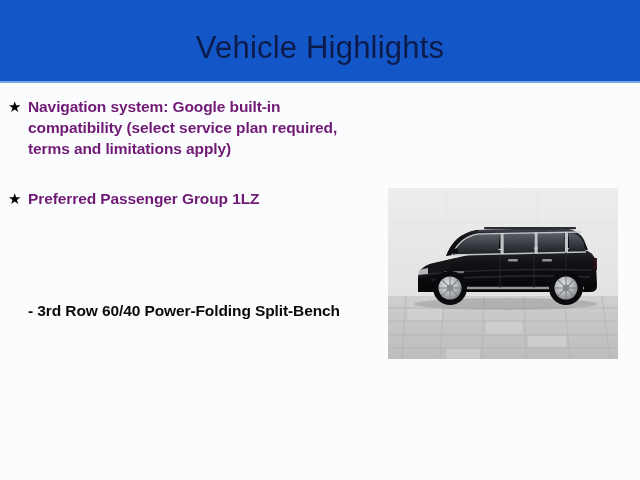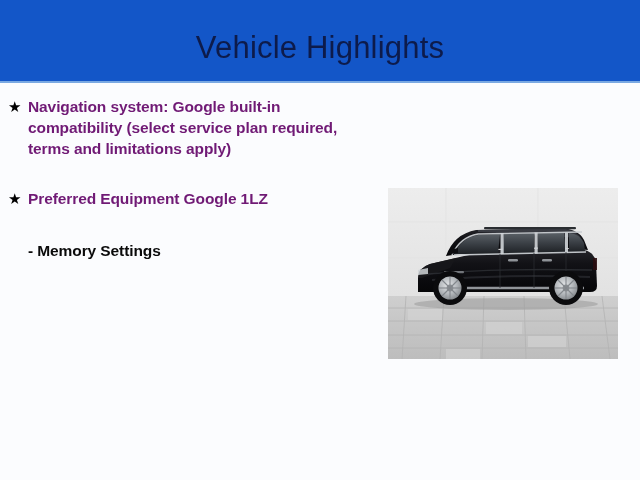--- a/index.html
+++ b/index.html
@@ -144,33 +144,33 @@
       <span class="hl-star">★</span>
       <span class="hl-text">Navigation system: Google built-in compatibility (select service plan required, terms and limitations apply)</span>
     </div>
   </div>
 
   <div class="gap-lg"></div>
 
   <div class="hl-item">
     <div class="hl-bullet-row">
       <span class="hl-star">★</span>
-      <span class="hl-text">Preferred Equipment Google 1LZ</span>
+      <span class="hl-text">Preferred Passenger Group 1LZ</span>
     </div>
   </div>
 
   <div class="gap-md"></div>
 
-  <div class="hl-sub">- Memory Settings</div>
 
   <div class="gap-sm"></div>
 
 
   <div class="gap-sm"></div>
 
+  <div class="hl-sub">- 3rd Row 60/40 Power-Folding Split-Bench</div>
 
 </div>
 
 <div class="vehicle-photo">
   <svg viewBox="0 0 230 171" xmlns="http://www.w3.org/2000/svg">
     <defs>
       <linearGradient id="wallg" x1="0" y1="0" x2="0" y2="1">
         <stop offset="0" stop-color="#ededed"></stop>
         <stop offset="1" stop-color="#e2e2e2"></stop>
       </linearGradient>

